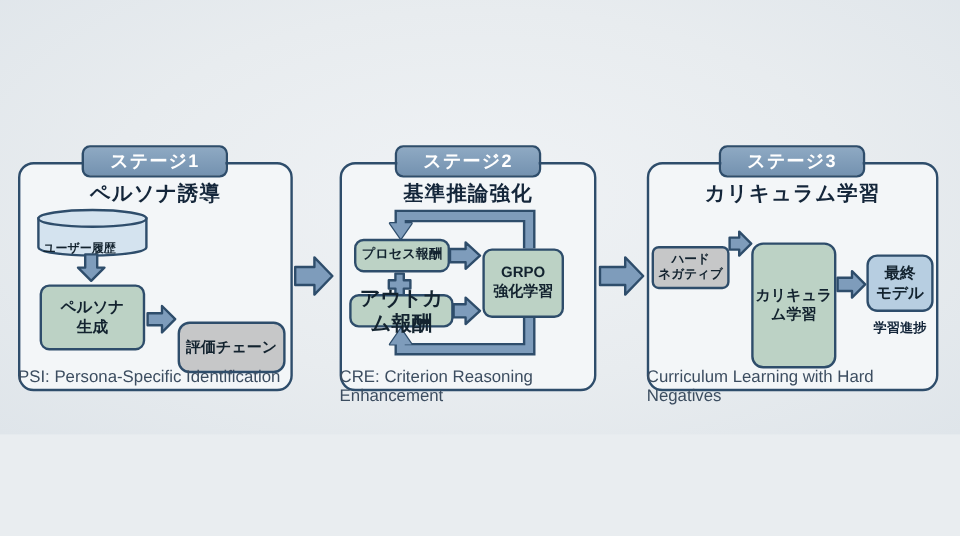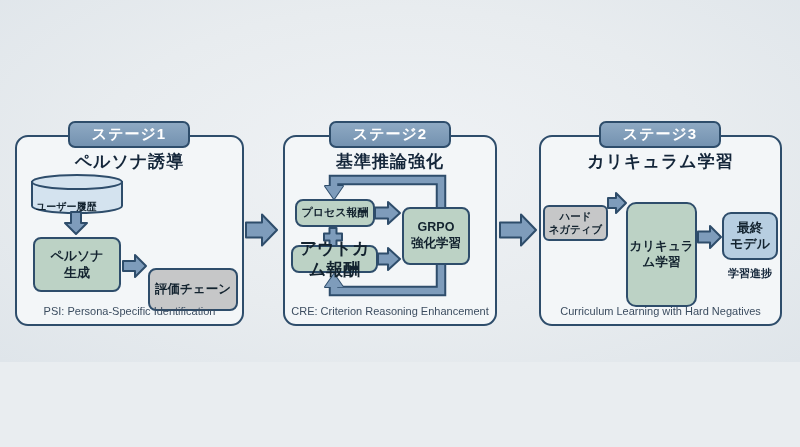--- a/index.html
+++ b/index.html
@@ -30,35 +30,35 @@
     color:#ffffff;font-weight:700;font-size:15px;
     display:flex;align-items:center;justify-content:center;letter-spacing:1px;
   }
   #badge-1{left:68px;} #badge-2{left:329px;} #badge-3{left:599px;}
 
   .stage-title{
     position:absolute;top:150px;font-size:17px;font-weight:700;color:#14263a;
     text-align:center;letter-spacing:1px;
   }
   .footer-note{
-    position:absolute;top:305px;font-size:11px;color:#3c4d60;text-align:center;
+    position:absolute;top:305px;font-size:14px;color:#3c4d60;text-align:left;
   }
   .span1{left:15px;width:229px;} .span2{left:283px;width:214px;} .span3{left:539px;width:243px;}
 
   .node{
     position:absolute;box-sizing:border-box;border:2px solid #2e4d6b;
     display:flex;align-items:center;justify-content:center;text-align:center;
     color:#13232f;font-weight:700;white-space:pre-line;line-height:1.25;
   }
   .node-green{background:#bcd2c5;border-radius:8px;}
   .node-gray{background:#c6c7c8;border-radius:8px;margin-top:20px;}
   .node-blue{background:#b7cee1;border-radius:9px;}
 
   #node-persona-gen{left:33px;top:237px;width:88px;height:55px;font-size:13px;}
-  #node-eval-chain{left:148px;top:248px;width:90px;height:43px;font-size:12.5px;}
+  #node-eval-chain{left:148px;top:248px;width:90px;height:43px;font-size:12.5px;border-radius:10px;}
   #node-process-reward{left:295px;top:199px;width:80px;height:28px;font-size:11px;}
   #node-outcome-reward{left:291px;top:245px;width:87px;height:28px;font-size:17px;}
   #node-grpo{left:402px;top:207px;width:68px;height:58px;font-size:12.5px;border-radius:8px;}
   #node-hard-negative{left:543px;top:185px;width:65px;height:36px;font-size:10.5px;border-radius:6px;}
   #node-curriculum{left:626px;top:187px;width:71px;height:105px;font-size:12.5px;border-radius:10px;margin-top:15px;}
   #node-final-model{left:722px;top:212px;width:56px;height:48px;font-size:13px;}
 
   .db-label{
     position:absolute;left:36px;top:200px;width:82px;text-align:left;
     font-size:10px;font-weight:700;color:#13232f;

